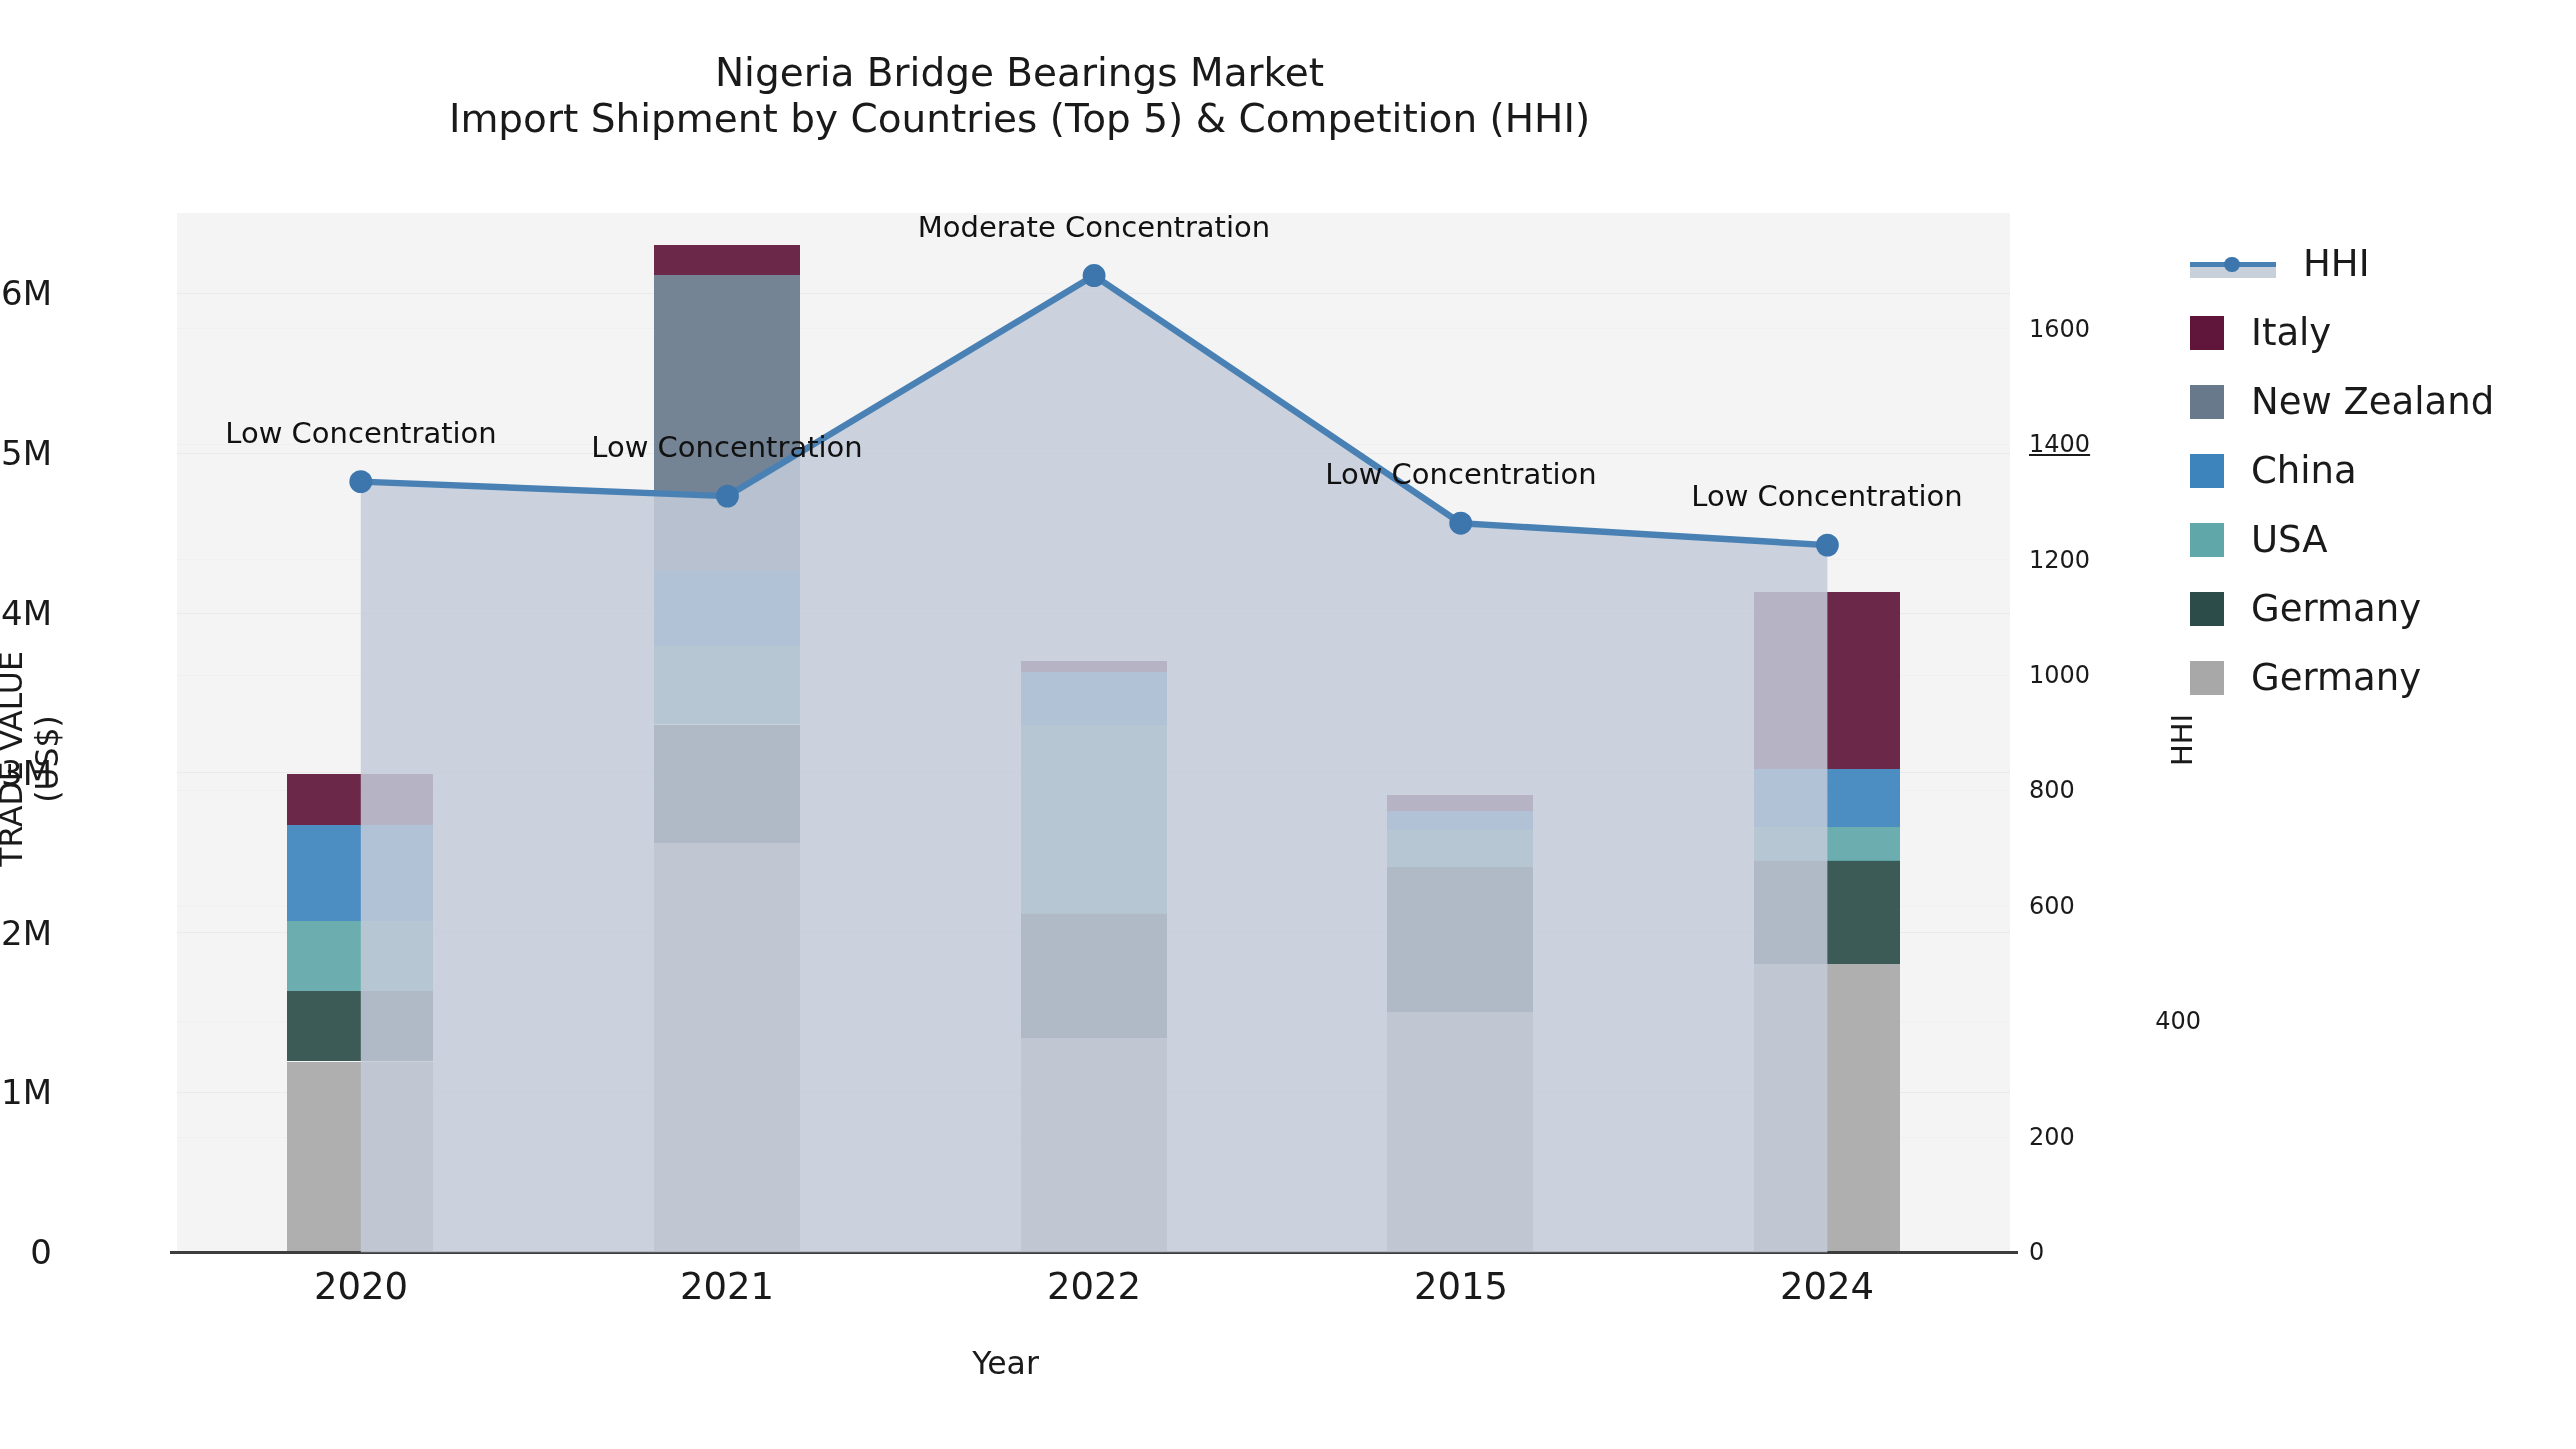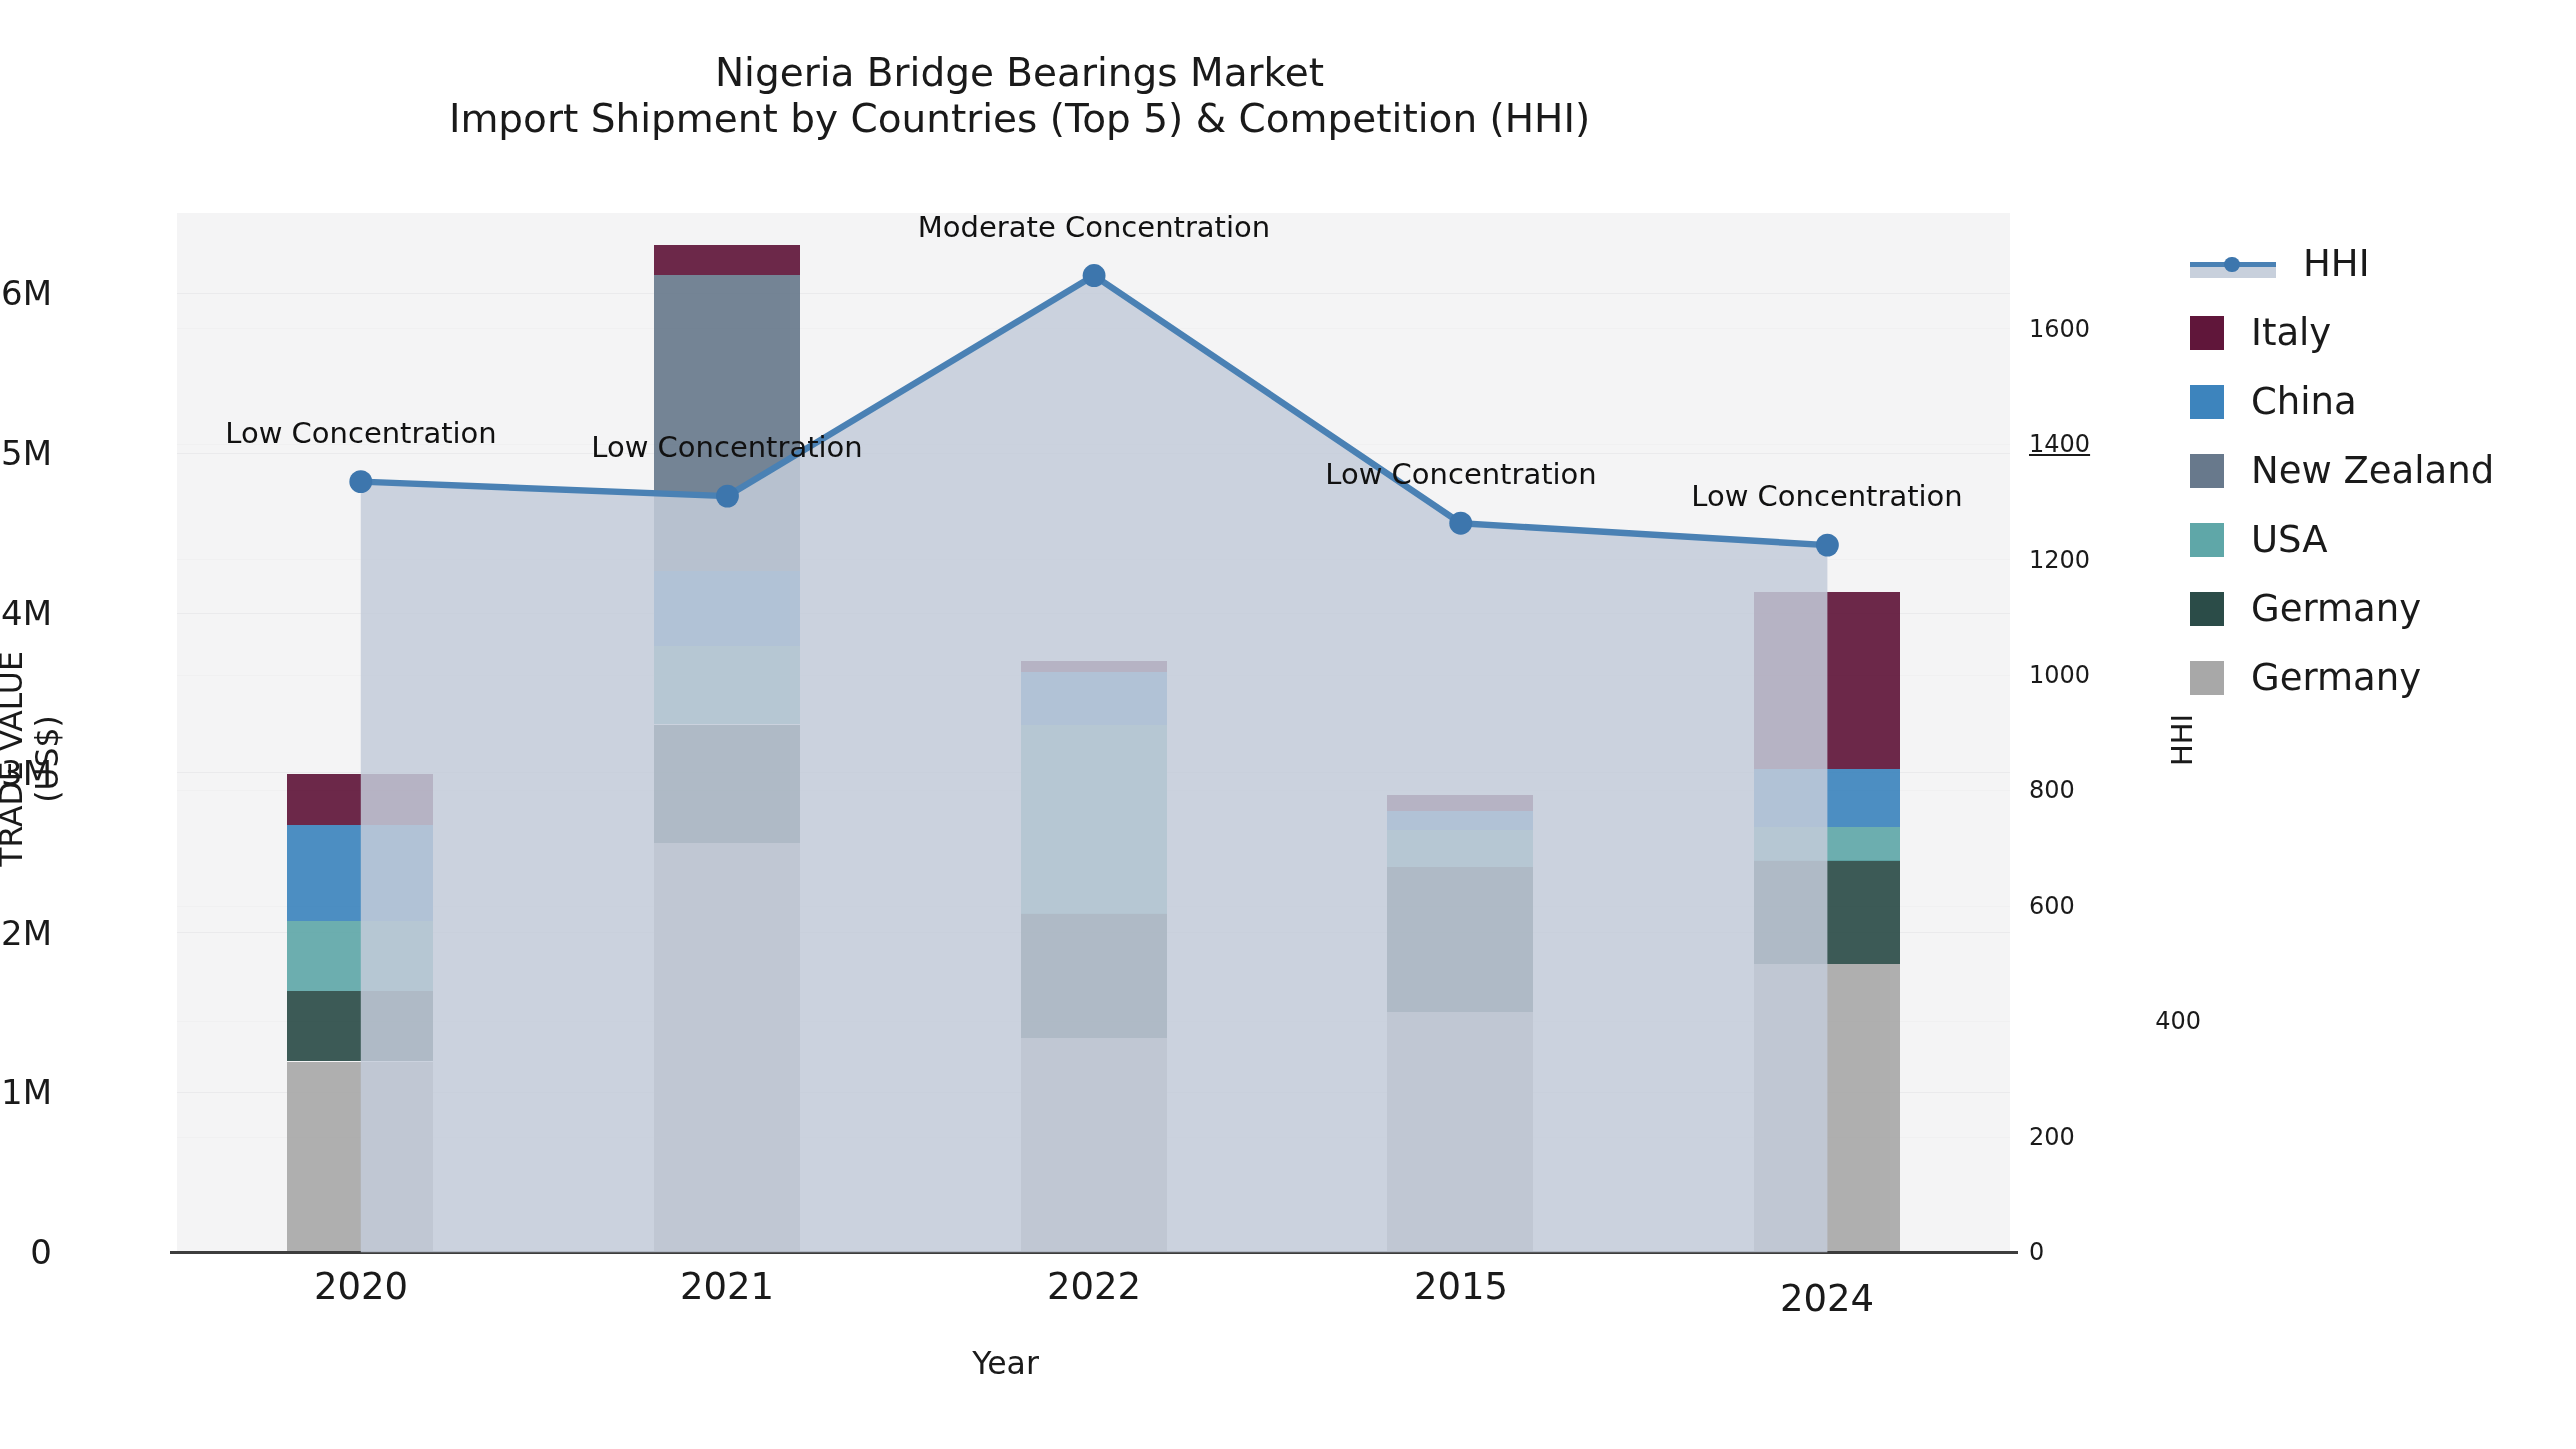--- a/index.html
+++ b/index.html
@@ -137,21 +137,21 @@
       <div class="ytick-right" style="top: 444px; text-decoration: underline;">1400</div>
       <div class="ytick-right" style="top: 329px;">1600</div>
     </div>
   <div id="ylabel-right">HHI</div>
 
   <div id="x-ticks">
       <div class="xtick" style="left: 361px;">2020</div>
       <div class="xtick" style="left: 727px;">2021</div>
       <div class="xtick" style="left: 1094px;">2022</div>
       <div class="xtick" style="left: 1461px;">2015</div>
-      <div class="xtick" style="left: 1827px; margin-top: 12px;">2024</div>
+      <div class="xtick" style="left: 1827px;">2024</div>
     </div>
   <div id="xlabel">Year</div>
 
   <svg id="hhi-svg" viewBox="0 0 3600 2025" preserveAspectRatio="none">
     <polygon id="hhi-area" points="504.2,1750.0 504.2,673.1 1016.6,693.3 1529.0,385.1 2041.4,731.2 2553.8,761.8 2553.8,1750.0" fill="#c3cbd9" fill-opacity="0.85"></polygon>
     <polyline id="hhi-line" fill="none" stroke-width="9" stroke-linejoin="round" stroke-linecap="round" points="504.2,673.1 1016.6,693.3 1529.0,385.1 2041.4,731.2 2553.8,761.8" stroke="#4a81b4"></polyline>
     <g id="hhi-dots">
         <circle cx="504.2" cy="673.1" r="16" fill="#3d76ad"></circle>
         <circle cx="1016.6" cy="693.3" r="16" fill="#3d76ad"></circle>
         <circle cx="1529.0" cy="385.1" r="16" fill="#3d76ad"></circle>
@@ -175,28 +175,28 @@
           <div class="lstroke"></div>
           <div class="ldot"></div>
         </div>
         <div class="legend-label">HHI</div>
       </div>
       <div class="legend-row">
         <div class="legend-swatch" style="background: rgb(96, 22, 58);"></div>
         <div class="legend-label">Italy</div>
       </div>
       <div class="legend-row">
+        <div class="legend-swatch" style="background: rgb(104, 121, 140);"></div>
+        <div class="legend-label">New Zealand</div>
+      </div>
+      <div class="legend-row">
         <div class="legend-swatch" style="background: rgb(61, 132, 189);"></div>
         <div class="legend-label">China</div>
       </div>
       <div class="legend-row">
-        <div class="legend-swatch" style="background: rgb(104, 121, 140);"></div>
-        <div class="legend-label">New Zealand</div>
-      </div>
-      <div class="legend-row">
         <div class="legend-swatch" style="background: rgb(95, 167, 168);"></div>
         <div class="legend-label">USA</div>
       </div>
       <div class="legend-row">
         <div class="legend-swatch" style="background: rgb(43, 76, 72);"></div>
         <div class="legend-label">Germany</div>
       </div>
       <div class="legend-row">
         <div class="legend-swatch" style="background: rgb(168, 168, 168);"></div>
         <div class="legend-label">Germany</div>

